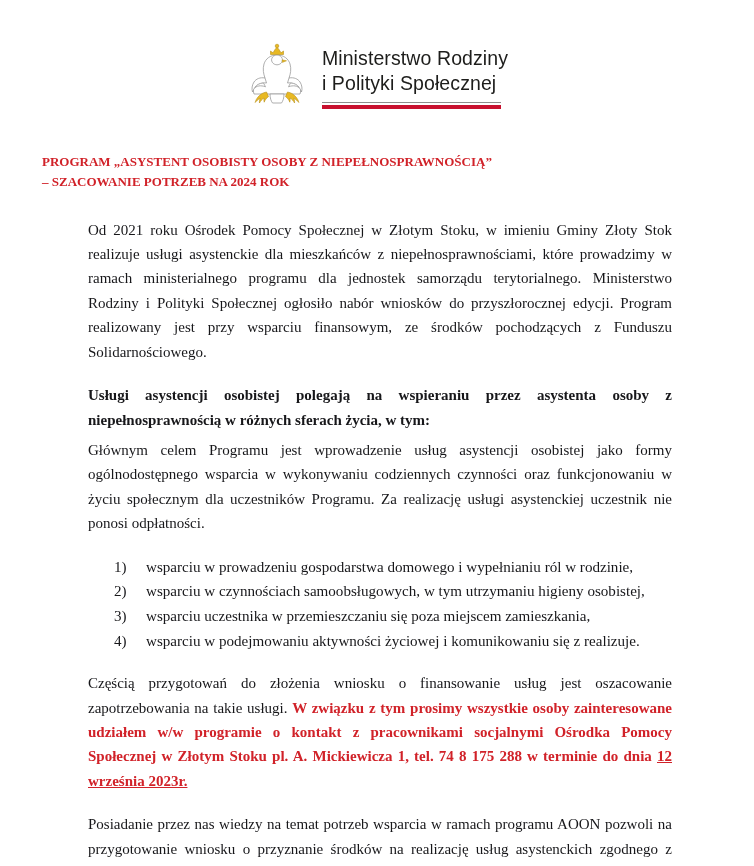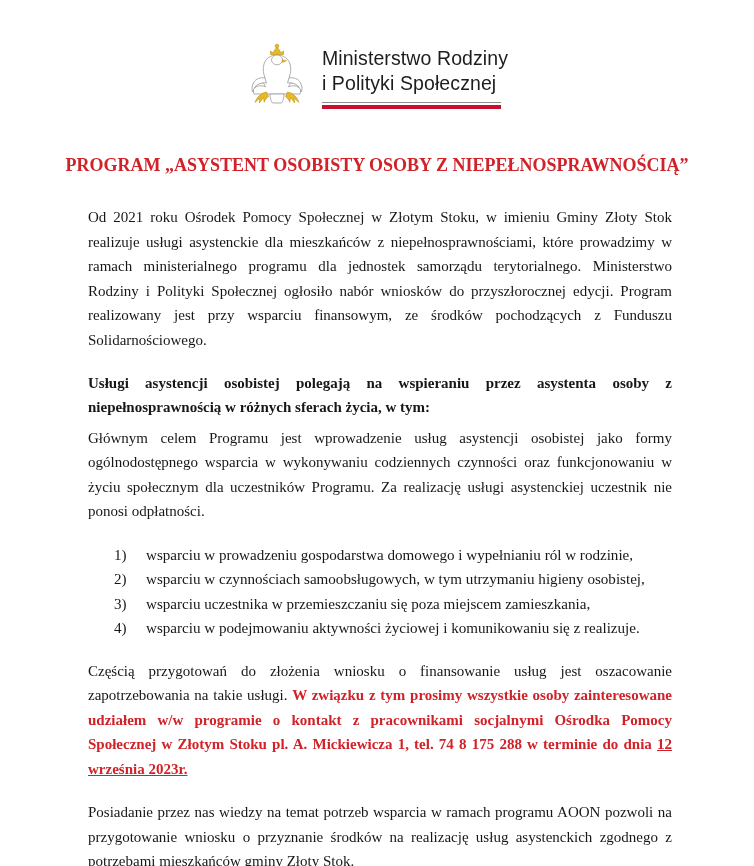--- a/index.html
+++ b/index.html
@@ -64,24 +64,23 @@
   .rule-red {
     height: 4px;
     background: #c8102e;
     width: 100%;
     margin-top: 2px;
   }
 
   
   .doc-title {
     margin: 42px 42px 0 42px;
-    text-align: center;
     color: #d12229;
     font-weight: bold;
-    font-size: 18px;
+    font-size: 13px;
     line-height: 1.52;
   }
   .doc-title .t-line {
     display: block;
   }
 
   
   .body-area {
     margin: 0 82px 0 88px;
     padding-top: 26px;
@@ -175,20 +174,21 @@
           <div class="rule-thin"></div>
           <div class="rule-red"></div>
         </div>
       </div>
 
     </div>
   </div>
 
   <div class="doc-title">
     <span class="t-line">PROGRAM „ASYSTENT OSOBISTY OSOBY Z NIEPEŁNOSPRAWNOŚCIĄ”</span>
+    <span class="t-line">– SZACOWANIE POTRZEB  NA 2024 ROK</span>
   </div>
 
   <div class="body-area">
 
     <p class="para">Od 2021 roku  Ośrodek Pomocy Społecznej w Złotym Stoku, w imieniu Gminy Złoty Stok realizuje  usługi asystenckie dla mieszkańców z niepełnosprawnościami, które prowadzimy w ramach ministerialnego programu dla jednostek samorządu terytorialnego. Ministerstwo Rodziny i Polityki Społecznej ogłosiło nabór wniosków do przyszłorocznej edycji. Program realizowany jest przy wsparciu finansowym, ze środków pochodzących z Funduszu Solidarnościowego.</p>
 
     <p class="para bold">Usługi  asystencji  osobistej  polegają  na  wspieraniu  przez  asystenta  osoby z  niepełnosprawnością w różnych sferach życia, w tym:</p>
 
     <p class="para">Głównym celem Programu jest wprowadzenie  usług asystencji osobistej  jako formy ogólnodostępnego wsparcia w wykonywaniu codziennych czynności oraz funkcjonowaniu w  życiu społecznym dla uczestników Programu. Za realizację usługi asystenckiej  uczestnik nie ponosi odpłatności.</p>
 

